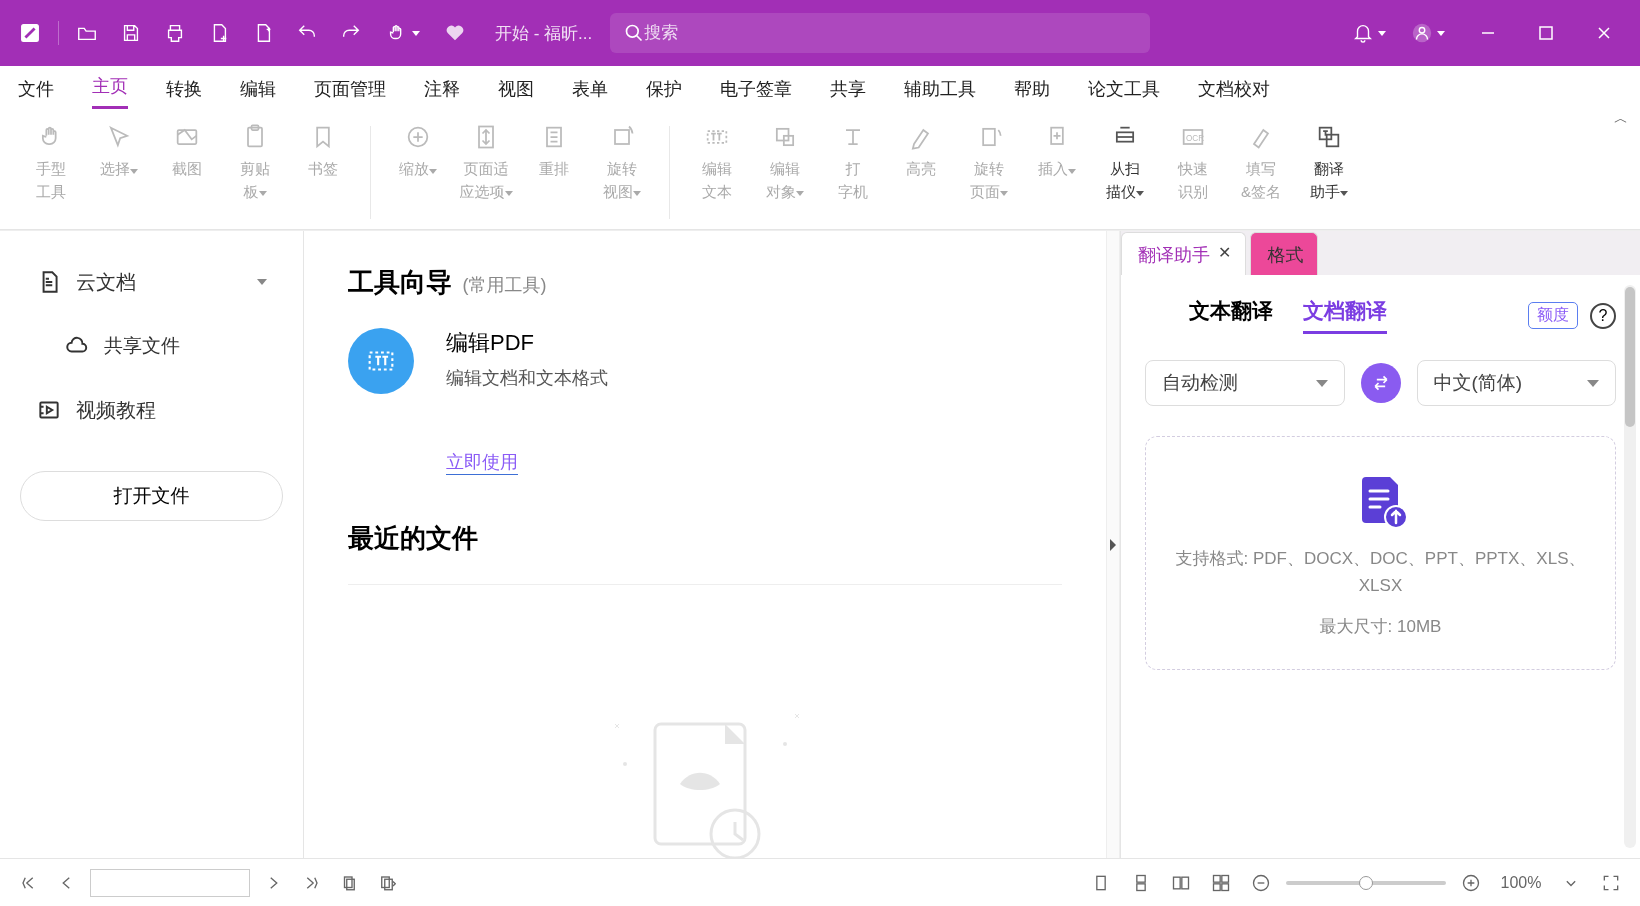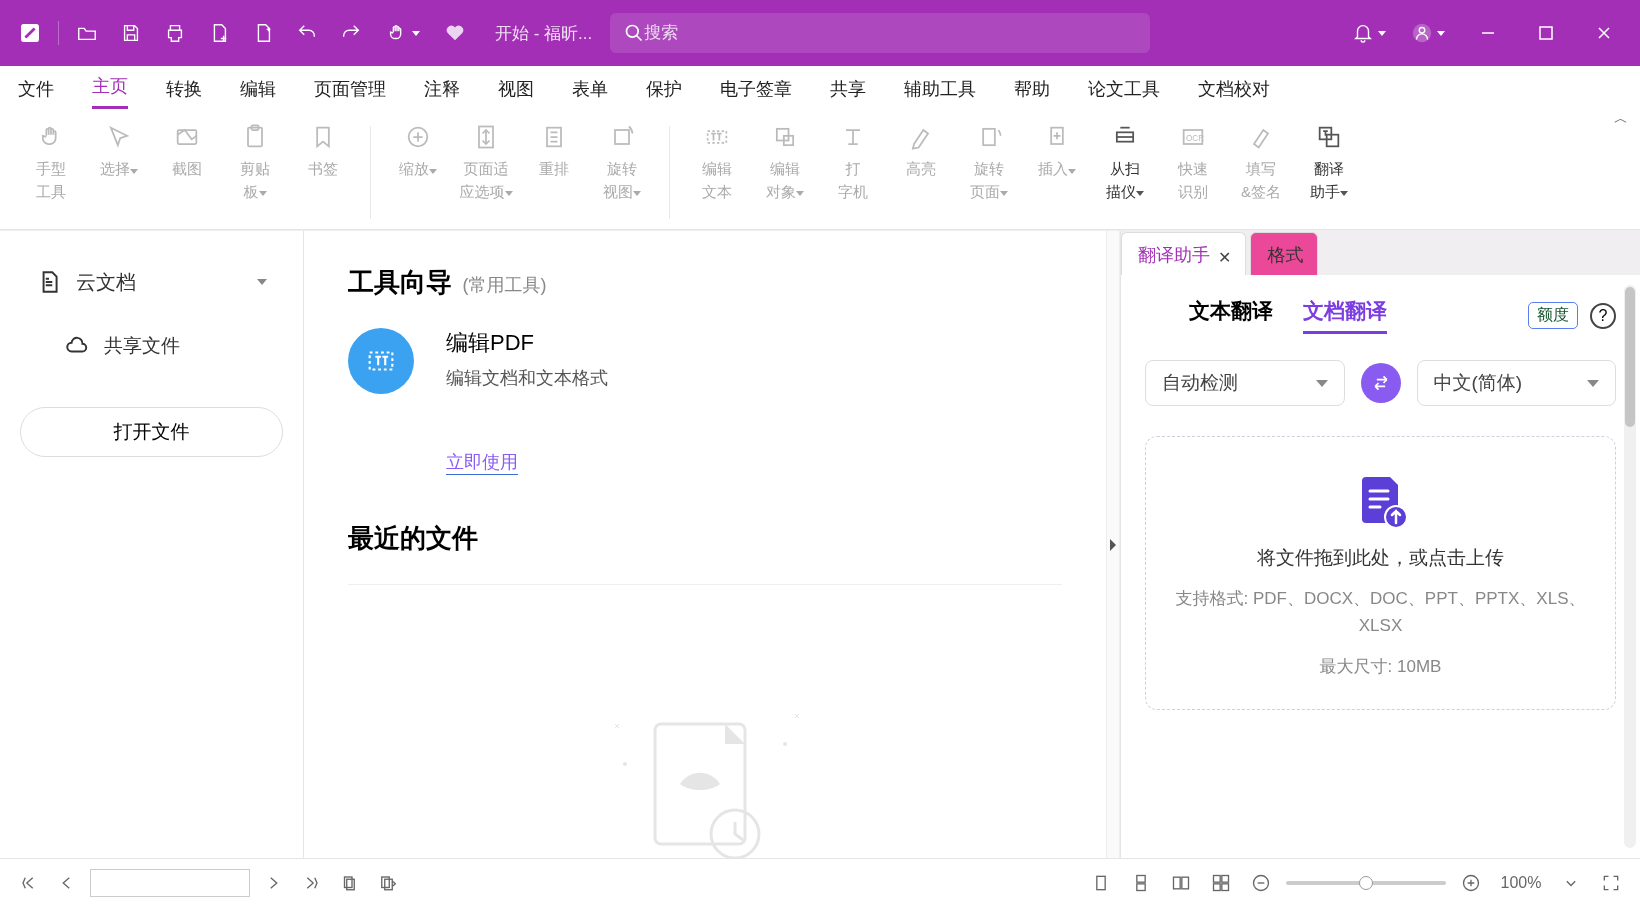--- a/index.html
+++ b/index.html
@@ -62,29 +62,29 @@
   .cp-h2 { font-size: 26px; font-weight: 600; margin-top: 46px; }
   .cp-divider { height: 1px; background: #eee; margin-top: 28px; }
   .cp-empty { position: absolute; bottom: -30px; left: 50%; transform: translateX(-50%); opacity: 0.5; }
   .cp-empty svg{ width:240px; height:200px;}
 
   .handlebar { width: 14px; display: flex; align-items: center; justify-content: center; background:#fafafa; border-left:1px solid #eee; border-right:1px solid #eee;}
   .handlebar svg{ width:10px; height:16px; fill:#555;}
 
   .rightpanel { width: 520px; display: flex; flex-direction: column; border-left: 1px solid #e5e5e5; }
   .rp-tabs { height: 44px; display: flex; align-items: flex-end; background: #f1eef2; }
-  .rp-tab { padding: 10px 14px 8px 16px; font-size: 18px; display: flex; align-items: flex-end; gap: 8px; cursor: pointer; border:1px solid transparent; border-bottom:none; }
+  .rp-tab { padding: 10px 14px 8px 16px; font-size: 18px; display: flex; align-items: flex-start; gap: 8px; cursor: pointer; border:1px solid transparent; border-bottom:none; }
   .rp-tab.active { background: #fff; color: #a22fb6; border-color:#ddd; border-radius: 6px 6px 0 0;}
   .rp-tab .x { font-size: 16px; color: #444; cursor: pointer; }
   .rp-body { flex: 1; padding: 22px 24px; display: flex; flex-direction: column; position:relative;}
   .rp-toprow { display: flex; align-items: center; margin-left: 44px; }
   .rp-subtabs { display: flex; gap: 30px; font-size: 21px; font-weight: 600; }
   .rp-subtab { cursor: pointer; padding-bottom: 6px; }
   .rp-subtab.active { color: #7b3de2; border-bottom: 3px solid #7b3de2; }
-  .rp-quota { margin-left: auto; font-size: 16px; color: #14532d; border: 1.5px solid #5b7ef0; border-radius: 5px; padding: 2px 8px; cursor: pointer; }
+  .rp-quota { margin-left: auto; font-size: 16px; color: #8b5cf6; border: 1.5px solid #5b7ef0; border-radius: 5px; padding: 2px 8px; cursor: pointer; }
   .rp-help { width: 26px; height: 26px; border: 2px solid #444; border-radius: 50%; display: flex; align-items: center; justify-content: center; margin-left: 12px; font-size: 16px; cursor: pointer; }
   .rp-langrow { display: flex; align-items: center; gap: 16px; margin-top: 26px; }
   .langsel { flex: 1; height: 46px; border: 1px solid #ddd; border-radius: 8px; display: flex; align-items: center; padding: 0 16px; font-size: 19px; color:#444; cursor:pointer;}
   .langsel .arrow { margin-left: auto; width: 0; height: 0; border-left: 6px solid transparent; border-right: 6px solid transparent; border-top: 7px solid #888; }
   .swapbtn { width: 40px; height: 40px; border-radius: 50%; background: #8a5bf0; display: flex; align-items: center; justify-content: center; cursor: pointer; }
   .swapbtn svg { width: 20px; height: 20px; stroke: #fff; fill: none; stroke-width: 2; }
   .dropzone { margin-top: 30px; border: 1px dashed #d3cde0; border-radius: 12px; padding: 34px 20px 28px; text-align: center; cursor: pointer; }
   .dropzone .dzicon { width: 58px; height: 58px; margin: 0 auto 16px; }
   .dropzone .dzicon svg{ width:58px; height:58px;}
   .dropzone .dztitle { font-size: 19px; color: #333; }
@@ -424,20 +424,28 @@
         </svg>
       <span>云文档</span>
       <span class="arrow"></span>
     </div>
     <div class="side-item side-sub">
       <svg viewBox="0 0 24 24">
           <path d="M7 17a4 4 0 010-8 5 5 0 0110 1 3 3 0 010 7z"></path>
         </svg>
       <span>共享文件</span>
     </div>
+    <div class="side-item">
+      <svg viewBox="0 0 24 24">
+          <rect x="4" y="5" width="16" height="14" rx="1"></rect>
+          <path d="M10 9l5 3-5 3z"></path>
+          <path d="M4 9h3 M4 15h3"></path>
+        </svg>
+      <span>视频教程</span>
+    </div>
     <button class="side-openbtn">打开文件</button>
   </div>
 
   <div class="centerpane">
     <div>
       <span class="cp-h1">工具向导</span>
       <span class="cp-sub">(常用工具)</span>
     </div>
     <div class="toolcard">
       <div class="ticon">
@@ -510,21 +518,20 @@
       </div>
       <div class="dropzone">
         <div class="dzicon">
           <svg viewBox="0 0 58 58">
               <path d="M14 6h24l8 8v34a4 4 0 01-4 4H14a4 4 0 01-4-4V10a4 4 0 014-4z" fill="#5b3fd6"></path>
               <path d="M18 20h18 M18 28h18 M18 36h10" stroke="#fff" stroke-width="3" stroke-linecap="round"></path>
               <circle cx="44" cy="46" r="11" fill="#5b3fd6" stroke="#fff" stroke-width="2"></circle>
               <path d="M44 40v12 M40 44l4-4 4 4" stroke="#fff" stroke-width="2.5" fill="none" stroke-linecap="round"></path>
             </svg>
         </div>
-        <div class="dztitle">将文件拖到此处，或点击上传</div>
         <div class="dzline">支持格式: PDF、DOCX、DOC、PPT、PPTX、XLS、XLSX</div>
         <div class="dzline">最大尺寸: 10MB</div>
       </div>
       <div class="rp-scroll">
           <div class="thumb"></div>
         </div>
     </div>
   </div>
 </div>
 

